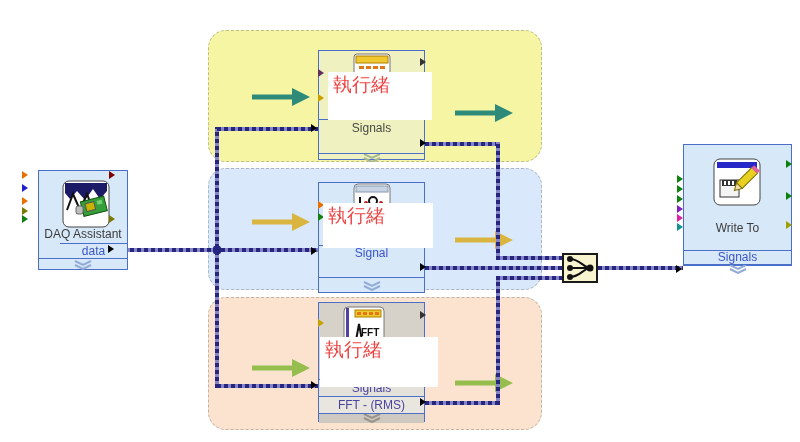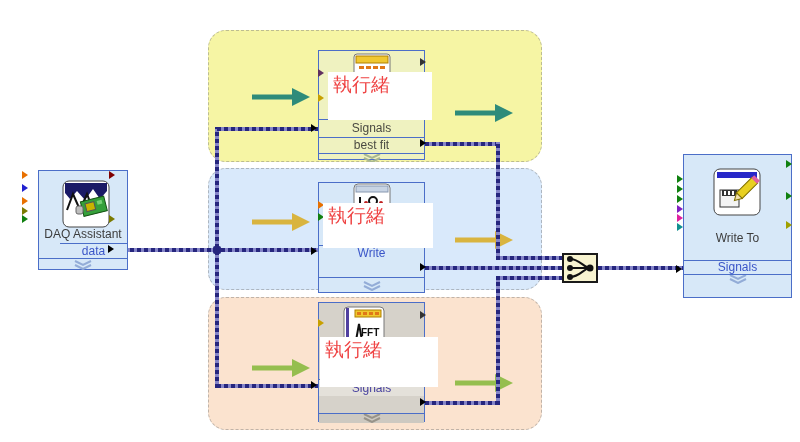--- a/index.html
+++ b/index.html
@@ -117,21 +117,20 @@
       <rect x="1" y="1" width="36" height="58" rx="3" fill="#fff" stroke="#777"></rect>
       <rect x="3" y="3" width="32" height="7" fill="#F0C830" stroke="#B08000"></rect>
       <g fill="#E07818">
           <rect x="6" y="13" width="5" height="3"></rect>
           <rect x="13" y="13" width="5" height="3"></rect>
           <rect x="20" y="13" width="5" height="3"></rect>
           <rect x="27" y="13" width="5" height="3"></rect>
         </g>
     </svg>
     <div class="row dark-text" style="top:68px;height:18px;line-height:17px;">Signals</div>
-    <div class="row dark-text" style="top:86px;height:16px;line-height:15px;">best fit</div>
     <div class="row chev" style="top:102px;height:8px;">
       <svg width="22" height="8">
           <polyline points="3,0 11,4 19,0" fill="none" stroke="#A8B890" stroke-width="2"></polyline>
           <polyline points="3,4 11,8 19,4" fill="none" stroke="#A8B890" stroke-width="2"></polyline>
         </svg>
     </div>
   </div>
   <div class="term" style="left:318px;top:69px;border-left-color:#603060;"></div>
   <div class="term" style="left:318px;top:94px;border-left-color:#C8A000;"></div>
   <div class="term" style="left:311px;top:124px;"></div>
@@ -140,21 +139,21 @@
 
   <div class="block blue-bg" style="left:318px;top:182px;width:107px;height:111px;">
     <svg class="icon" style="left:34px;top:0px;" width="38" height="58">
       <rect x="1" y="1" width="36" height="56" rx="4" fill="#fff" stroke="#777"></rect>
       <rect x="3" y="3" width="32" height="6" fill="#C8D4E4" stroke="#8898B0"></rect>
       <rect x="6" y="14" width="2" height="8" fill="#111"></rect>
       <circle cx="13" cy="20" r="2" fill="#C02020"></circle>
       <circle cx="20" cy="18" r="4" fill="none" stroke="#111" stroke-width="2"></circle>
       <circle cx="28" cy="20" r="2" fill="#C02020"></circle>
     </svg>
-    <div class="row blue-text" style="top:62px;height:16px;line-height:15px;">Write</div>
+    <div class="row blue-text" style="top:62px;height:16px;line-height:15px;">Signal</div>
     <div class="row chev" style="top:94px;height:17px;">
       <svg width="22" height="10">
           <polyline points="3,1 11,5 19,1" fill="none" stroke="#93ACD7" stroke-width="2"></polyline>
           <polyline points="3,5 11,9 19,5" fill="none" stroke="#93ACD7" stroke-width="2"></polyline>
         </svg>
     </div>
   </div>
   <div class="term" style="left:318px;top:201px;border-left-color:#E87000;"></div>
   <div class="term" style="left:318px;top:213px;border-left-color:#108010;"></div>
   <div class="term" style="left:311px;top:247px;"></div>
@@ -168,20 +167,21 @@
       <g fill="#E07818">
           <rect x="14" y="6" width="4" height="3"></rect>
           <rect x="20" y="6" width="4" height="3"></rect>
           <rect x="26" y="6" width="4" height="3"></rect>
           <rect x="32" y="6" width="4" height="3"></rect>
         </g>
       <polyline points="8,40 12,40 16,18 20,40 34,40" fill="none" stroke="#111" stroke-width="2"></polyline>
       <text x="18" y="30" font-size="10" font-weight="bold" fill="#111" font-family="Liberation Sans, sans-serif">FFT</text>
     </svg>
     <div class="row fft-text" style="top:76px;height:17px;line-height:16px;background:#E4E1DA;">Signals</div>
+    <div class="row fft-text" style="top:93px;height:17px;line-height:16px;background:#E9E6DF;">FFT - (RMS)</div>
     <div class="row chev" style="top:110px;height:10px;background:#CDC9C1;">
       <svg width="22" height="9">
           <polyline points="3,0 11,4 19,0" fill="none" stroke="#979389" stroke-width="2"></polyline>
           <polyline points="3,4 11,8 19,4" fill="none" stroke="#979389" stroke-width="2"></polyline>
         </svg>
     </div>
   </div>
   <div class="term" style="left:318px;top:319px;border-left-color:#C8A000;"></div>
   <div class="term" style="left:311px;top:381px;"></div>
   <div class="term" style="left:420px;top:311px;border-left-color:#333;"></div>
@@ -192,21 +192,21 @@
       <path d="M6 4 C16 4 20 13 26 13" fill="none" stroke="#111" stroke-width="2"></path>
       <path d="M6 13 C14 13 18 13 26 13" fill="none" stroke="#111" stroke-width="2"></path>
       <path d="M6 22 C16 22 20 13 26 13" fill="none" stroke="#111" stroke-width="2"></path>
       <circle cx="6" cy="4" r="3" fill="#111"></circle>
         <circle cx="6" cy="13" r="3" fill="#111"></circle>
       <circle cx="6" cy="22" r="3" fill="#111"></circle>
         <circle cx="26" cy="13" r="3.5" fill="#111"></circle>
     </svg>
   </div>
 
-  <div class="block blue-bg" style="left:683px;top:154px;width:109px;height:144px;">
+  <div class="block blue-bg" style="left:683px;top:144px;width:109px;height:122px;">
     <svg class="icon" style="left:29px;top:13px;" width="48" height="48">
       <rect x="1" y="1" width="46" height="46" rx="6" fill="#fff" stroke="#444"></rect>
       <rect x="4" y="4" width="40" height="6" fill="#2828C8"></rect>
       <rect x="7" y="22" width="19" height="17" fill="#F4F4F4" stroke="#333"></rect>
       <rect x="9" y="22" width="15" height="6" fill="#333"></rect>
       <g fill="#fff">
           <rect x="11" y="23" width="2" height="4"></rect>
           <rect x="15" y="23" width="2" height="4"></rect>
           <rect x="19" y="23" width="2" height="4"></rect>
         </g>

